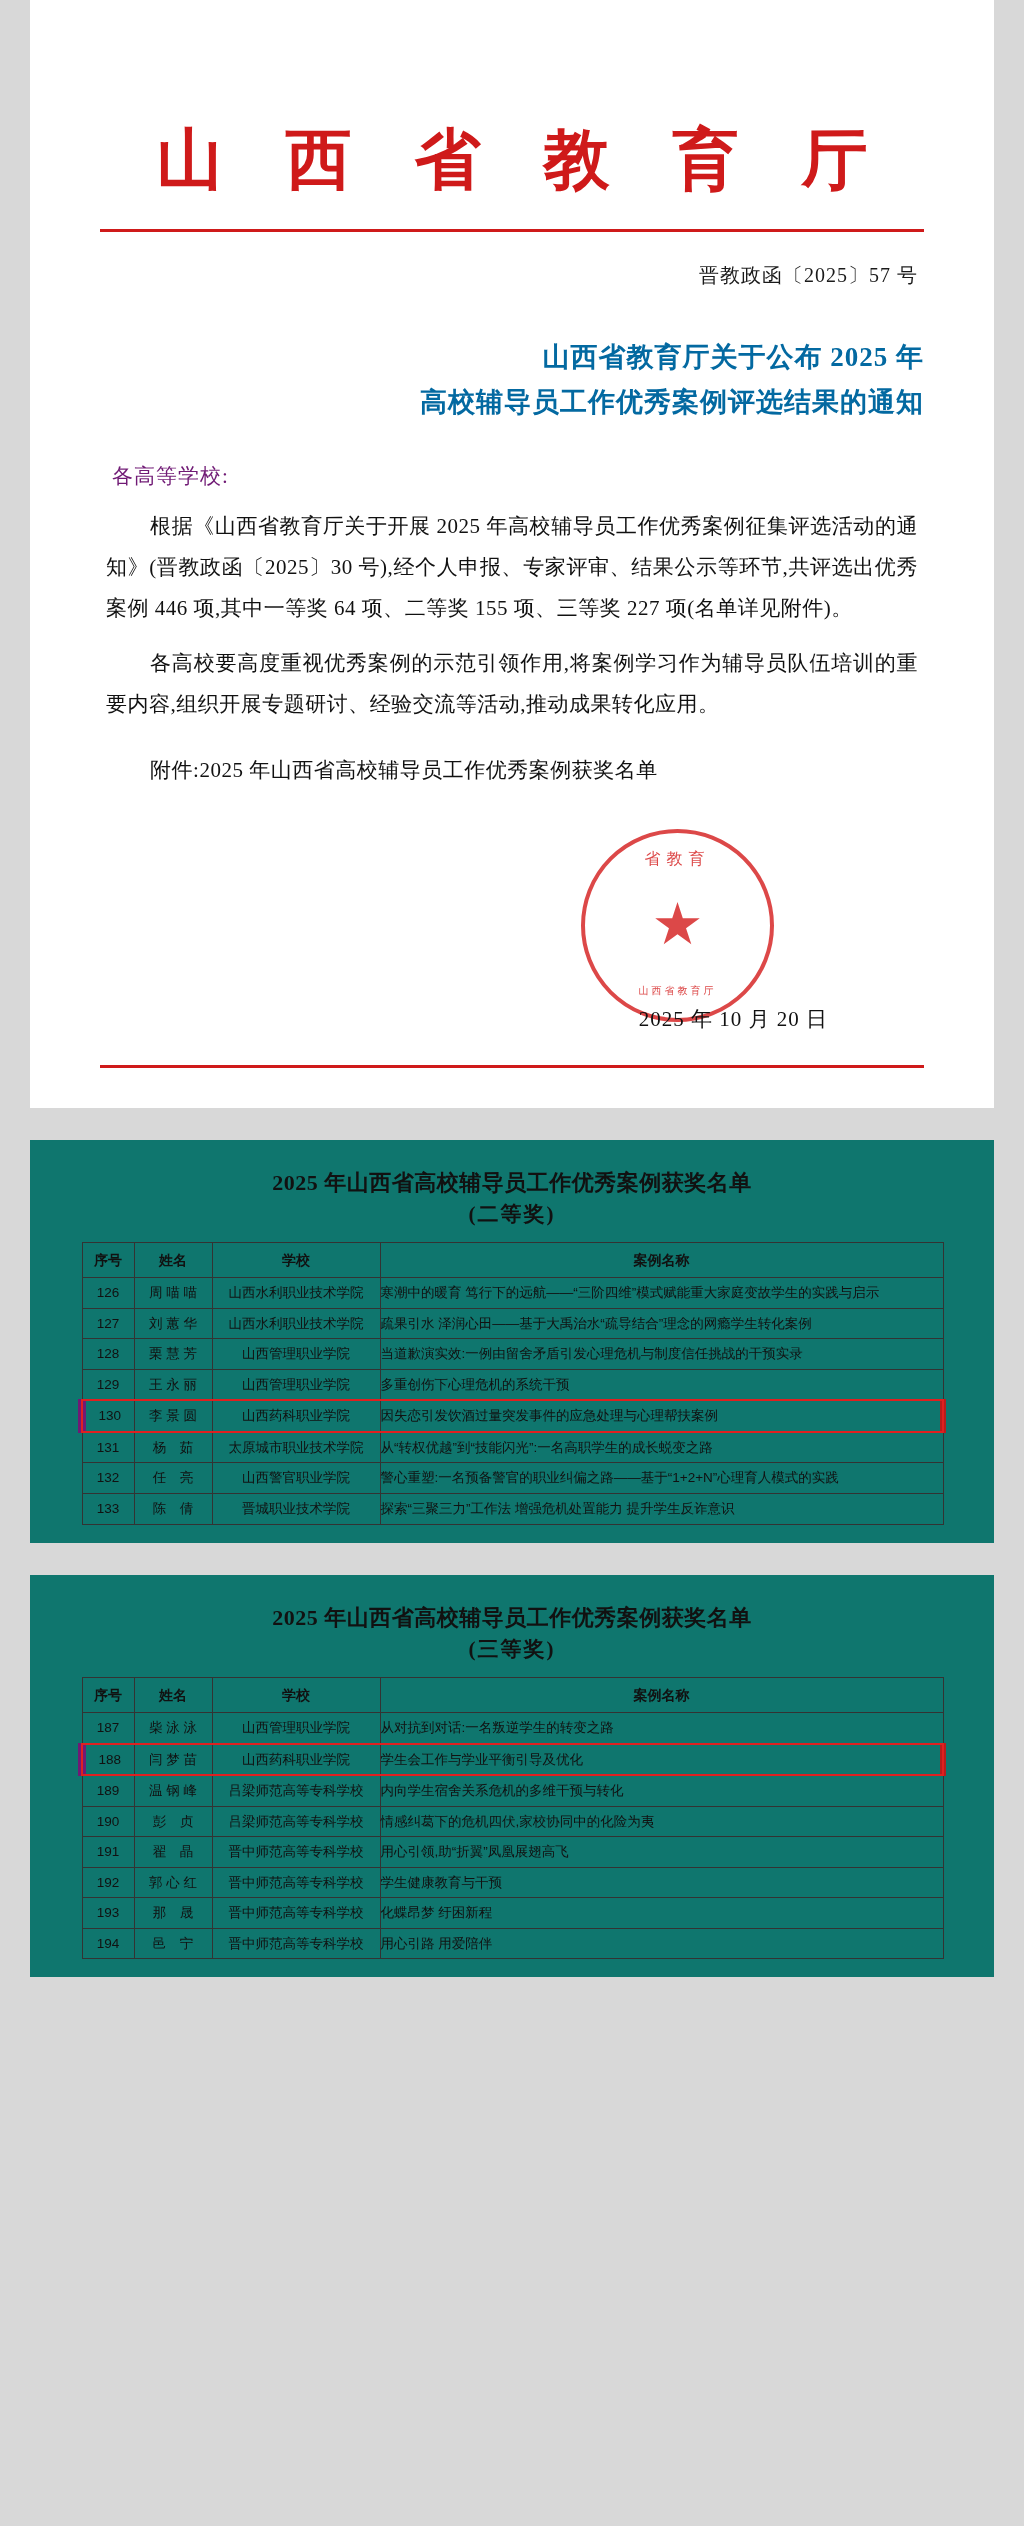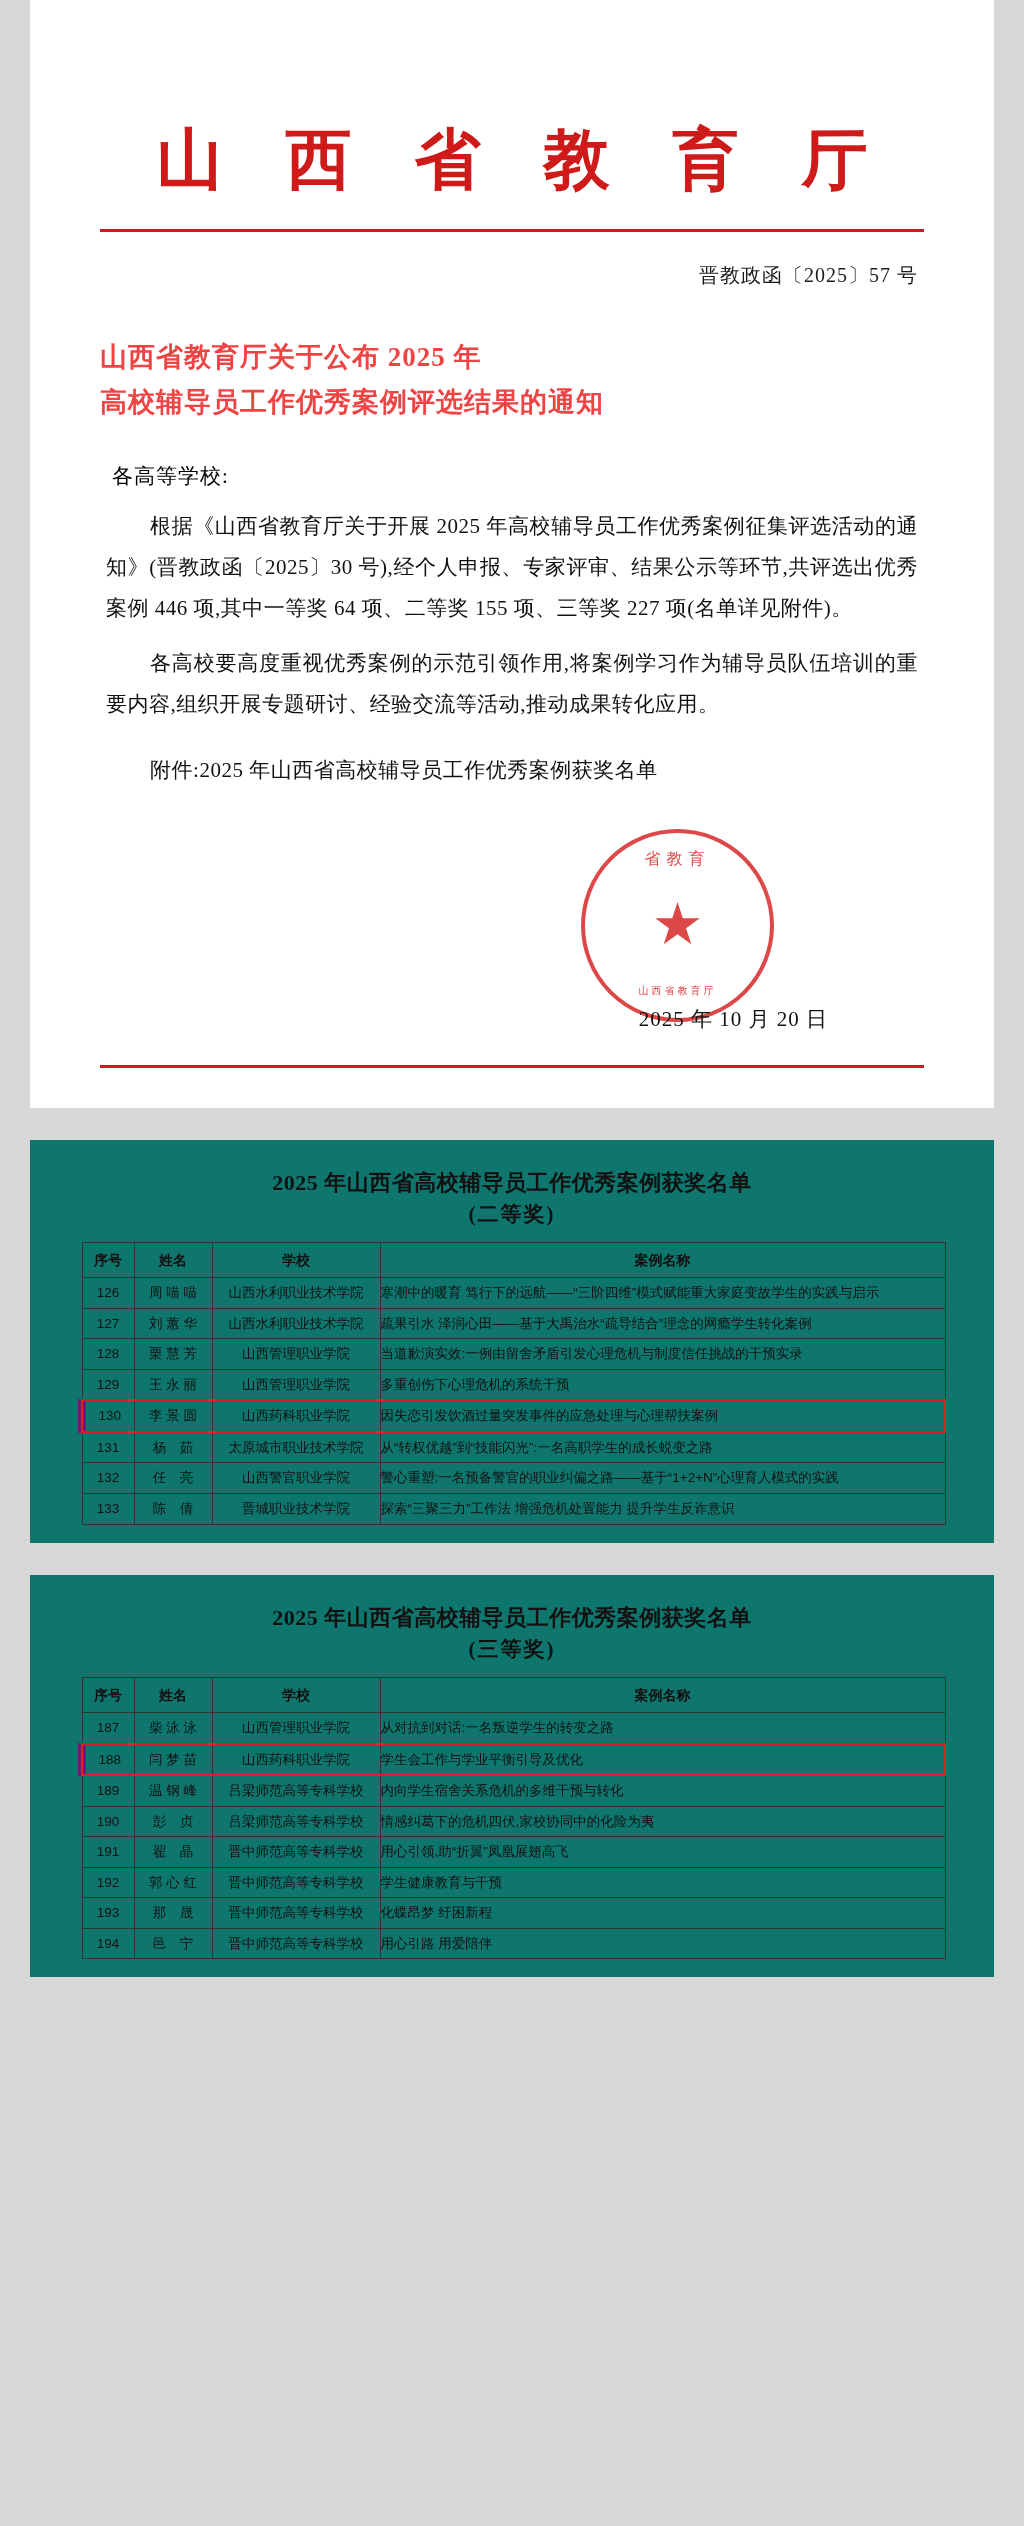--- a/index.html
+++ b/index.html
@@ -42,31 +42,31 @@
     margin: 6px 0 30px 0;
   }
   .doc-number {
     text-align: right;
     font-size: 20px;
     color: #1a1a1a;
     margin: 22px 6px 46px 0;
     letter-spacing: 1px;
   }
   .doc-title {
-    text-align: left;
+    text-align: right;
     font-size: 27px;
     font-weight: bold;
     line-height: 1.65;
-    color: #ef4444;
+    color: #0369a1;
     letter-spacing: 1px;
     margin-bottom: 38px;
   }
   .salutation {
     font-size: 21px;
-    color: #000000;
+    color: #701a75;
     margin: 0 0 16px 12px;
     letter-spacing: 1px;
   }
   .para {
     font-size: 21px;
     color: #111;
     line-height: 1.95;
     text-align: justify;
     text-indent: 2.1em;
     margin: 0 6px 14px 6px;
@@ -190,21 +190,21 @@
   .c-case  { width: auto; }
   tr.highlight td {
     box-shadow: none;
   }
   tr.highlight {
     outline: 2px solid #e02020;
     outline-offset: -1px;
   }
   
   tr.highlight td:first-child { border-left: 8px solid #701a75; }
-  tr.highlight td:last-child  { border-right: 2px solid #b91c1c; }
+  tr.highlight td:last-child  { border-right: 6px solid #b91c1c; }
   tr.highlight td { border-top: 2px solid #e02020; border-bottom: 2px solid #e02020; }
 
   .tbl3 td.case { text-align: center; }
 </style>
 </head>
 <body>
 
 <div class="page">
 
   <div class="letter">

